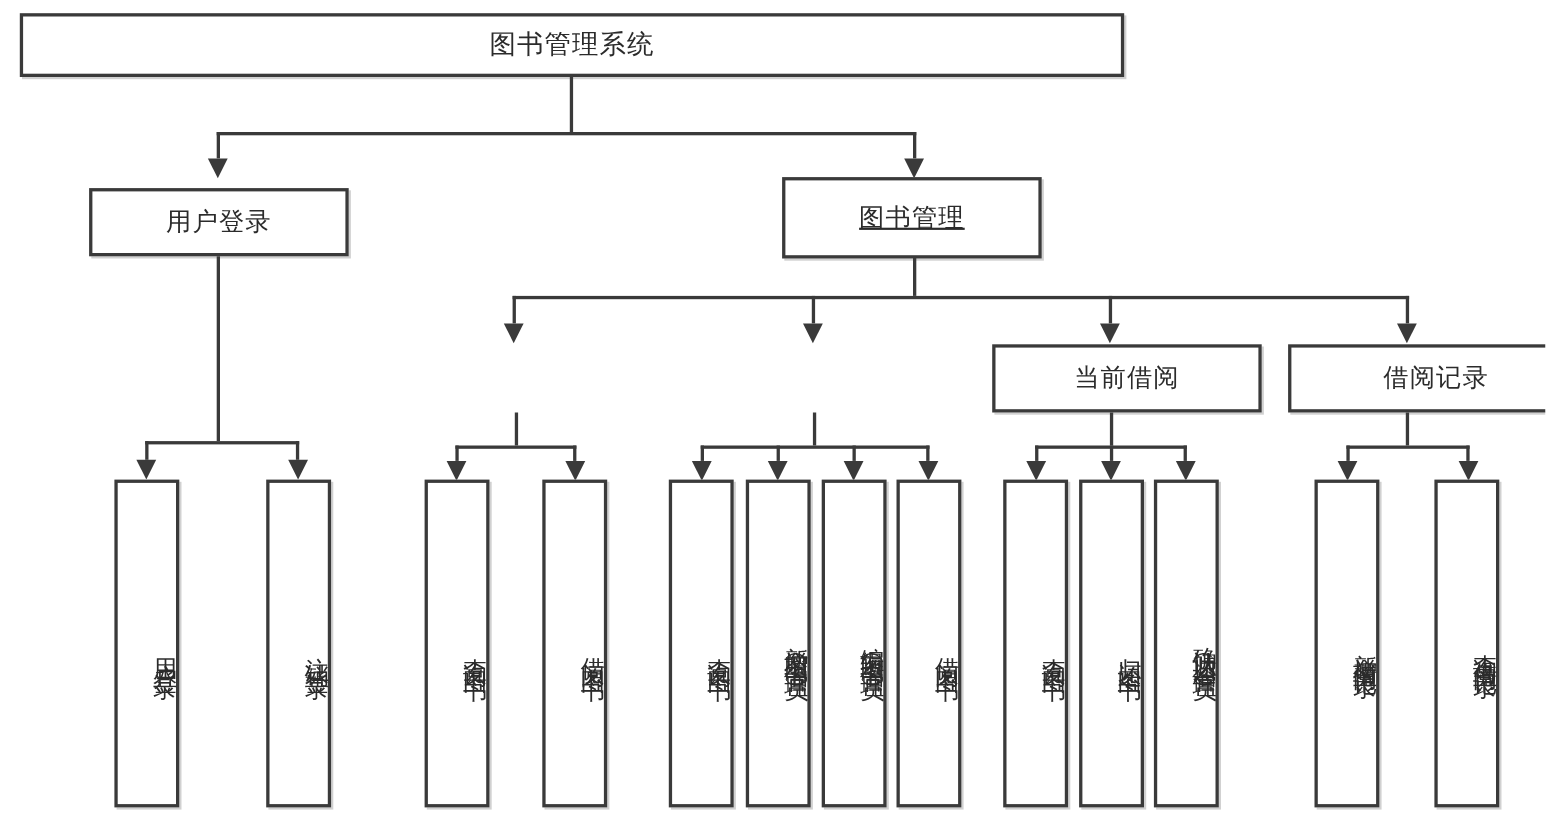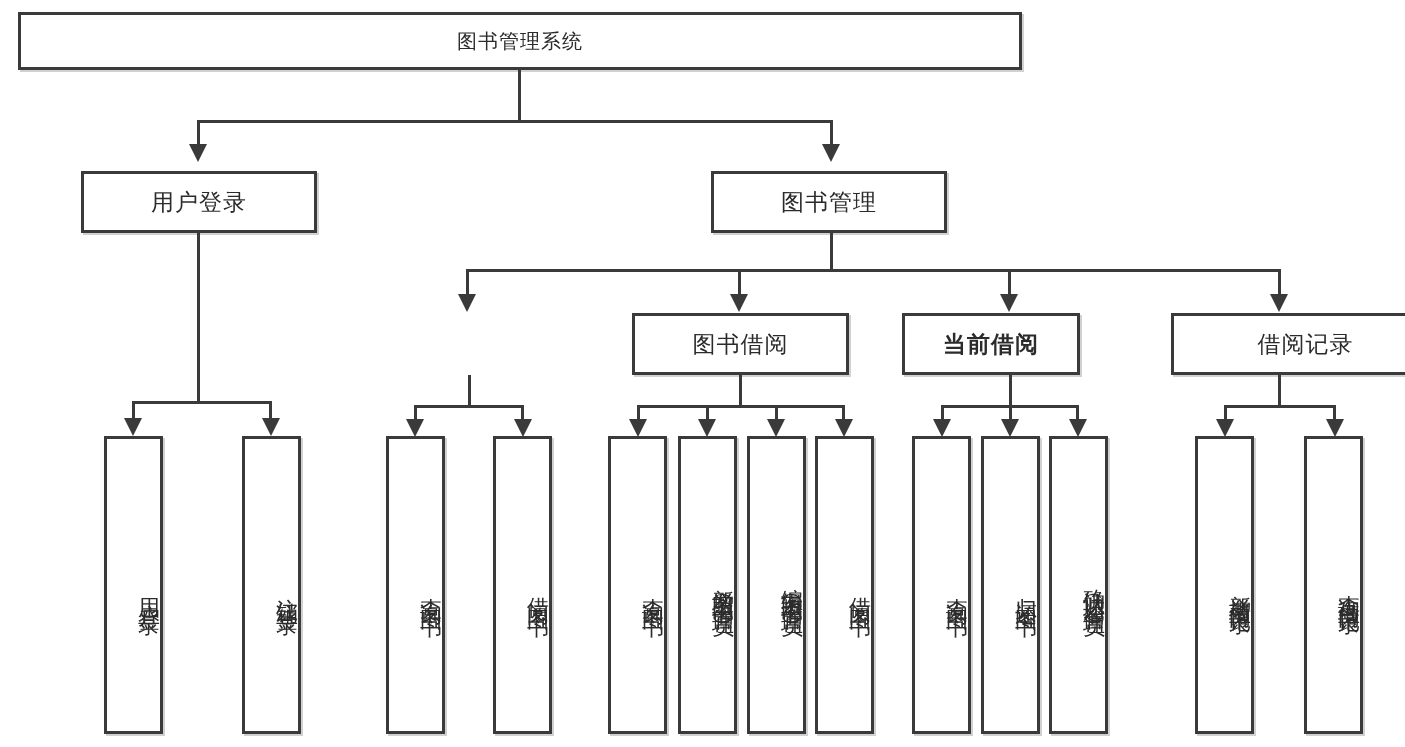--- a/index.html
+++ b/index.html
@@ -27,21 +27,21 @@
     color: #2b2b2b;
     display: flex;
     align-items: center;
     justify-content: center;
     text-align: center;
     box-shadow: 2px 2px 0 rgba(0,0,0,0.18);
     font-size: 23px;
     line-height: 1.15;
     letter-spacing: 1px;
   }
-  .node.level1 { font-size: 20px; }
+  .node.level1 { font-size: 24px; }
   .node.level2 { font-size: 23px; }
   .node.level3 { font-size: 23px; }
   .node.leaf {
     writing-mode: vertical-rl;
     text-orientation: upright;
     align-items: flex-start;
     justify-content: center;
     padding-top: 14px;
     font-size: 22px;
     letter-spacing: 6px;
@@ -88,21 +88,21 @@
   <div class="vline" style="left:518px; top:70px; height:50px;"></div>
   <div class="hline" style="left:197px; top:120px; width:636px;"></div>
   <div class="vline" style="left:197px; top:120px; height:24px;"></div>
   <div class="vline" style="left:830px; top:120px; height:24px;"></div>
   <div class="arrow" style="left:189px; top:144px;"></div>
   <div class="arrow" style="left:822px; top:144px;"></div>
 
   <div class="node level2" style="left:81px; top:171px; width:236px; height:62px;">
     <span>用户登录</span>
   </div>
-  <div class="node level2" style="left:711px; top:171px; width:236px; height:62px;">
+  <div class="node level2" style="left:711px; top:161px; width:236px; height:74px;text-decoration:underline;">
     <span>图书管理</span>
   </div>
 
   <div class="vline" style="left:197px; top:233px; height:168px;"></div>
   <div class="hline" style="left:132px; top:401px; width:140px;"></div>
   <div class="vline" style="left:132px; top:401px; height:17px;"></div>
   <div class="vline" style="left:269px; top:401px; height:17px;"></div>
   <div class="arrow" style="left:124px; top:418px;"></div>
   <div class="arrow" style="left:262px; top:418px;"></div>
 
@@ -110,24 +110,21 @@
   <div class="hline" style="left:466px; top:269px; width:815px;"></div>
   <div class="vline" style="left:466px; top:269px; height:25px;"></div>
   <div class="vline" style="left:738px; top:269px; height:25px;"></div>
   <div class="vline" style="left:1008px; top:269px; height:25px;"></div>
   <div class="vline" style="left:1278px; top:269px; height:25px;"></div>
   <div class="arrow" style="left:458px; top:294px;"></div>
   <div class="arrow" style="left:730px; top:294px;"></div>
   <div class="arrow" style="left:1000px; top:294px;"></div>
   <div class="arrow" style="left:1270px; top:294px;"></div>
 
-  <div class="node level3" style="left:632px; top:313px; width:217px; height:62px;">
-    <span>图书借阅</span>
-  </div>
-  <div class="node level3" style="left:902px; top:313px; width:178px; height:62px;font-weight:bold;">
+  <div class="node level3" style="left:902px; top:313px; width:245px; height:62px;">
     <span>当前借阅</span>
   </div>
   <div class="node level3" style="left:1171px; top:313px; width:240px; height:62px;padding-left:29px;">
     <span>借阅记录</span>
   </div>
 
   <div class="vline" style="left:468px; top:375px; height:30px;"></div>
   <div class="hline" style="left:414px; top:405px; width:110px;"></div>
   <div class="vline" style="left:414px; top:405px; height:14px;"></div>
   <div class="vline" style="left:521px; top:405px; height:14px;"></div>

